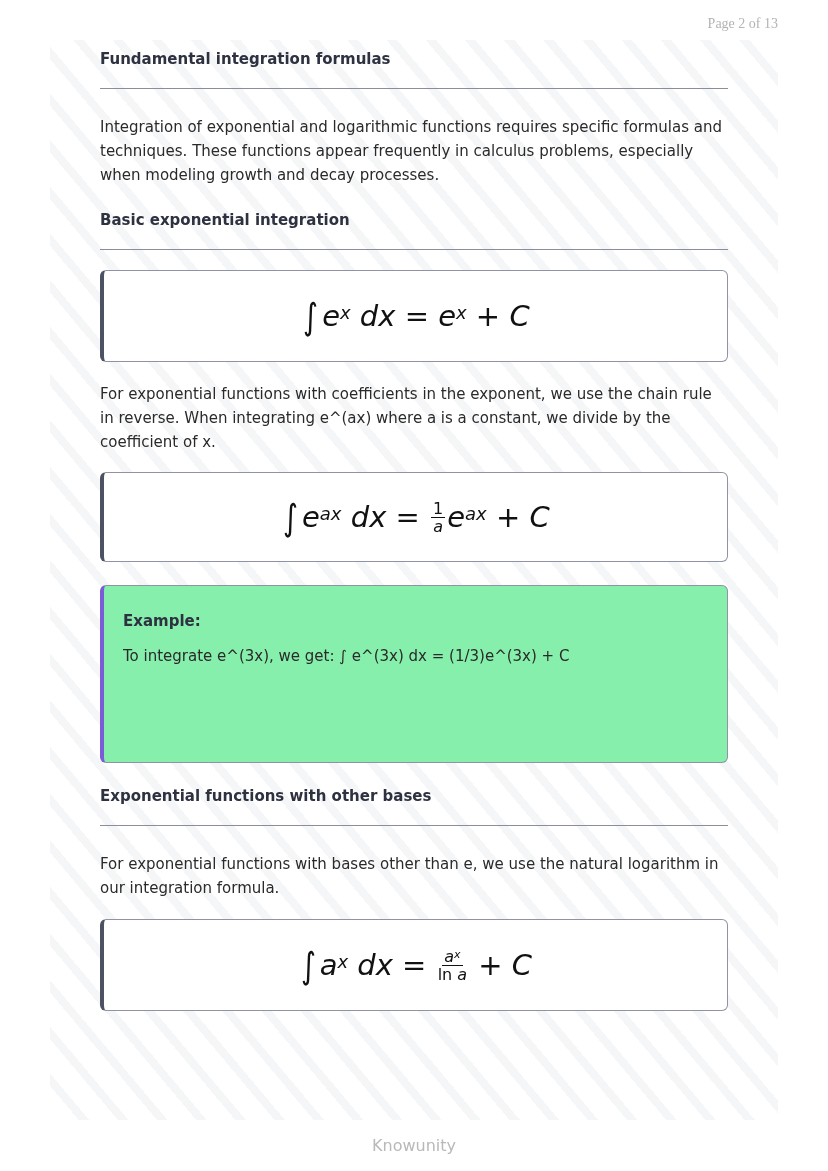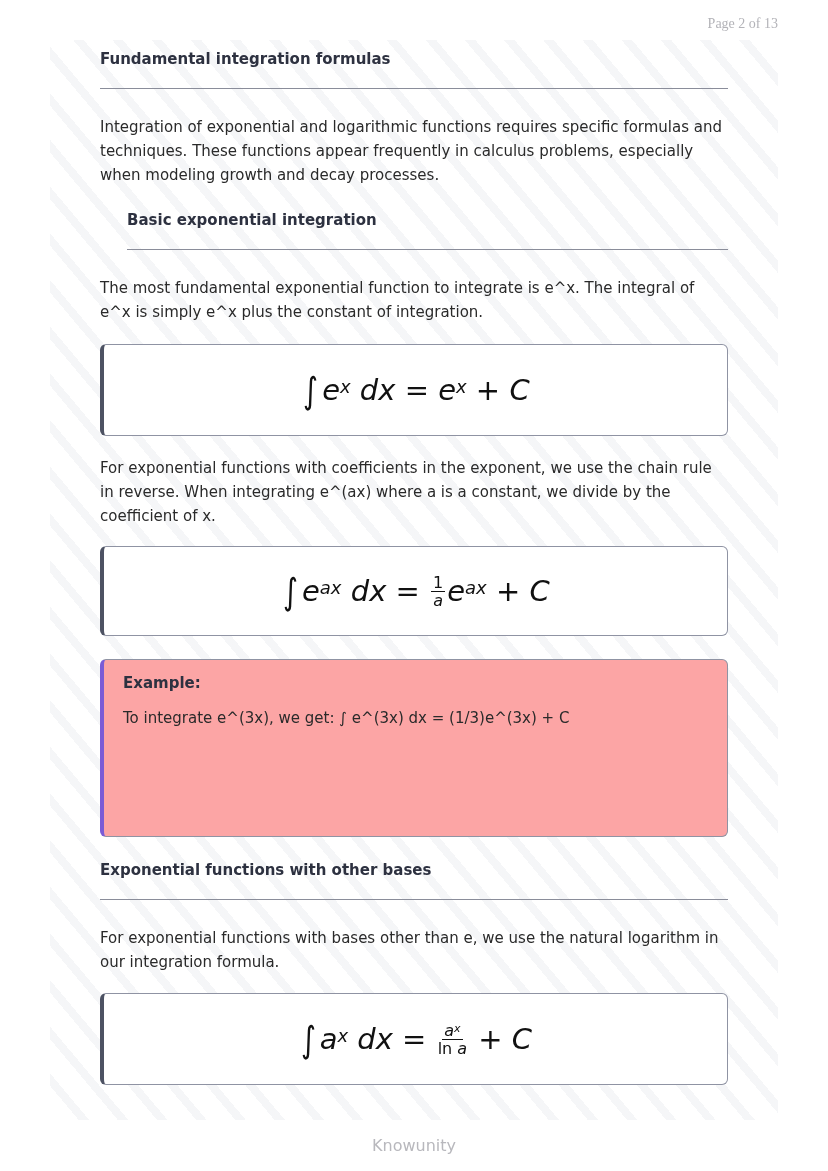--- a/index.html
+++ b/index.html
@@ -34,21 +34,21 @@
       box-sizing:border-box;
     }
     .formula .int { font-style:normal; font-size:36px; transform:scaleX(0.8); display:inline-block; margin-right:2px; }
     .formula sup { font-size:18px; vertical-align:top; position:relative; top:-4px; }
     .frac { display:inline-flex; flex-direction:column; align-items:center; vertical-align:middle; font-size:16px; line-height:17px; margin:0 2px; }
     .frac .num { border-bottom:1px solid #111; padding:0 2px; }
     .frac .den { font-style:normal; }
     .frac .den i { font-style:italic; }
     .example {
       border:1px solid #8f93a3; border-left:4px solid #7b5cd6;
-      border-radius:6px; background:#fca5a5; padding:14px 20px 18px 19px;
+      border-radius:6px; background:#86efac; padding:26px 20px 18px 19px;
       box-sizing:border-box;
     }
     .example .ex-title { font-weight:bold; font-size:15px; color:#2d3140; margin-bottom:14px; }
     .example p { font-size:15px; line-height:24px; margin:0 0 12px 0; color:#2a2a2a; }
     .footer {
       position:absolute; top:1136px; left:0; width:828px; text-align:center;
       font-size:16px; color:#b8b8bd; z-index:2;
     }
   </style>
 </head>
@@ -56,22 +56,21 @@
 
 <div class="stripes"></div>
 
 <div class="page-num">Page 2 of 13</div>
 
 <div class="content">
 
   <h2>Fundamental integration formulas</h2>
   <p class="body" style="margin-top:26px;">Integration of exponential and logarithmic functions requires specific formulas and techniques. These functions appear frequently in calculus problems, especially when modeling growth and decay processes.</p>
 
-  <h2 style="margin-top:24px;margin-left:27px;">Basic exponential integration</h2>
-  <p class="body" style="margin-top:26px;">The most fundamental exponential function to integrate is e^x. The integral of e^x is simply e^x plus the constant of integration.</p>
+  <h2 style="margin-top:24px;">Basic exponential integration</h2>
 
   <div class="formula" style="margin-top:20px; height:92px;">
     <span class="int">∫</span>
       <span>e</span>
       <sup>x</sup>
       <span style="white-space:pre"> dx = </span>
       <span>e</span>
       <sup>x</sup>
       <span style="white-space:pre"> + C</span>
   </div>

